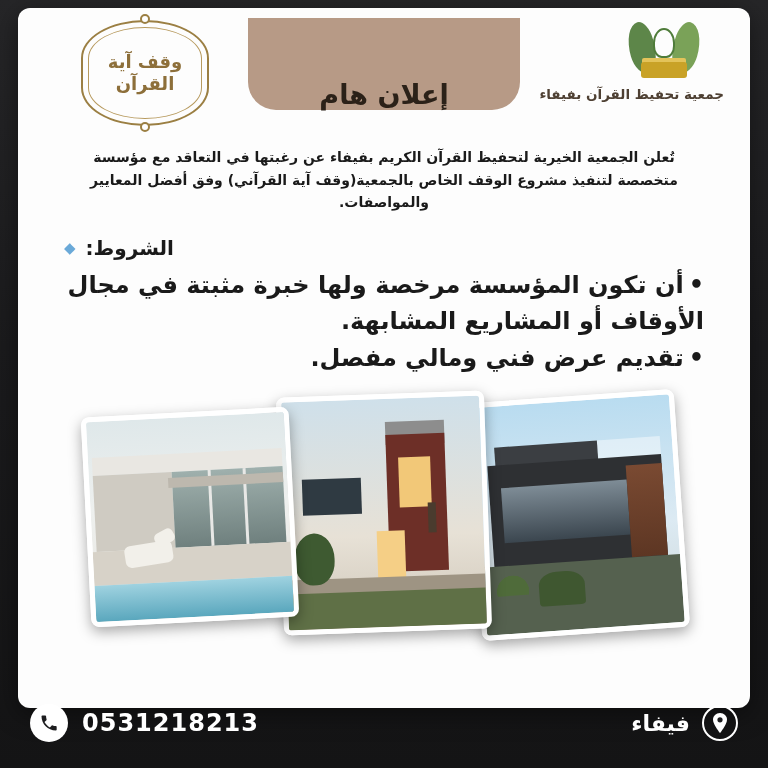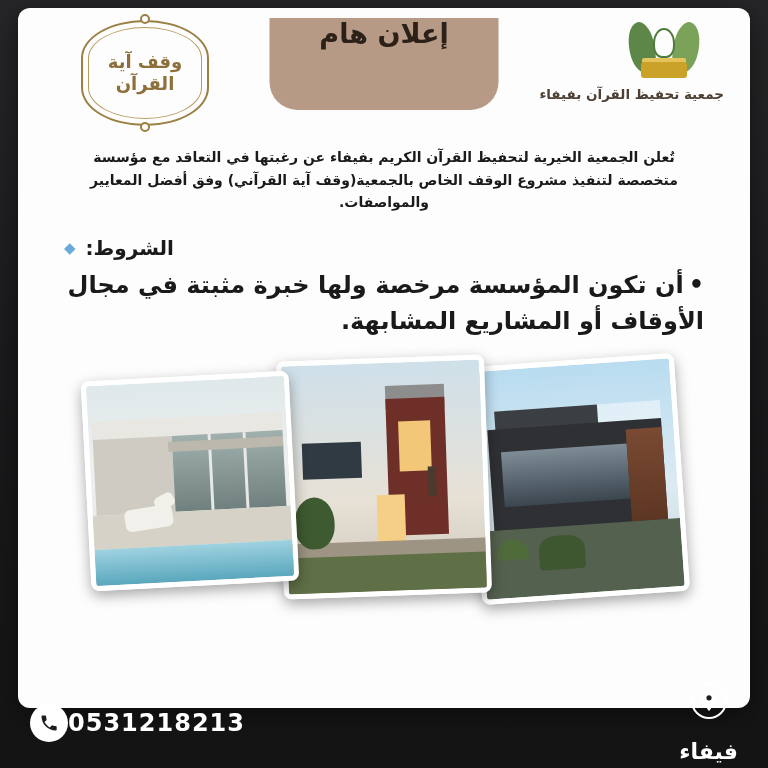--- a/index.html
+++ b/index.html
@@ -52,24 +52,24 @@
   .logo-left {
     position: absolute;
     left: 34px; top: 12px;
     width: 186px; height: 110px;
     text-align: center;
   }
   .banner {
     position: absolute;
     left: 50%; transform: translateX(-50%);
     top: 10px;
-    width: 229px; height: 92px;
+    width: 272px; height: 92px;
     background: #b79a86;
     border-radius: 0 0 28px 28px;
-    display: flex; align-items: flex-start; justify-content: center;
+    display: flex; align-items: flex-end; justify-content: center;
   }
   .banner-text {
     font-size: 27px;
     font-weight: bold;
     color: #2b2118;
     letter-spacing: 0.5px;
     direction: rtl;
   }
 
   
@@ -248,39 +248,38 @@
   .v3-mull1 { position:absolute; left:60%; top:27%; width:3px; height:38%; background:#e8e8e6; }
   .v3-mull2 { position:absolute; left:78%; top:27%; width:3px; height:38%; background:#e8e8e6; }
   .v3-deck { position:absolute; left:0; top:65%; width:100%; height:17%; background:#d7d2c8; }
   .v3-pool { position:absolute; left:0; top:82%; width:100%; height:18%; background:linear-gradient(180deg,#9fd2e0,#5aa7bd); }
   .v3-chair { position:absolute; left:16%; top:62%; width:48px; height:22px; background:#f2f0ea; border-radius:6px; transform: rotate(-6deg); }
   .v3-chair:after { content:''; position:absolute; right:-4px; top:-10px; width:20px; height:14px; background:#f2f0ea; border-radius:5px; transform: rotate(-20deg); }
   .v3-pergola { position:absolute; left:40%; top:30%; width:58%; height:5%; background:#bdb8ae; }
 
   
   .foot-left {
-    display: flex; align-items: center; gap: 20px;
-    direction: rtl;
-    flex-direction: column;
+    display: flex; align-items: center; gap: 12px;
+    direction: rtl;
   }
   .pin {
     width: 36px; height: 36px;
     border: 2px solid #ffffff;
     border-radius: 50%;
     display: flex; align-items: center; justify-content: center;
     font-size: 18px;
     color: #fff;
   }
   .city {
     font-size: 22px;
     font-weight: bold;
     letter-spacing: .5px;
   }
   .foot-right {
-    display: flex; align-items: center; gap: 0;
+    display: flex; align-items: center; gap: 14px;
   }
   .phone-num {
     font-size: 24px;
     font-weight: bold;
     letter-spacing: 1px;
     direction: ltr;
   }
   .phone-circle {
     width: 38px; height: 38px;
     border-radius: 50%;
@@ -333,20 +332,23 @@
     <div class="intro">تُعلن الجمعية الخيرية لتحفيظ القرآن الكريم بفيفاء عن رغبتها في التعاقد مع مؤسسة متخصصة لتنفيذ مشروع الوقف الخاص بالجمعية(وقف آية القرآني) وفق أفضل المعايير والمواصفات.</div>
 
     <div class="conditions">
       <div class="cond-title">
         <span class="diamond">◆</span>
         <span>الشروط:</span>
       </div>
       <div class="cond-list">
         <span class="cond-item">
           <span class="b">•</span><span>أن تكون المؤسسة مرخصة ولها خبرة مثبتة في مجال الأوقاف أو المشاريع المشابهة.</span>
+        </span>
+        <span class="cond-item">
+          <span class="b">•</span><span>تقديم عرض فني ومالي مفصل.</span>
         </span>
       </div>
     </div>
 
     <div class="photos">
 
       <div class="photo p1">
         <div class="ph-inner">
           <div class="v1-sky"></div>
           <div class="v1-rail"></div>

